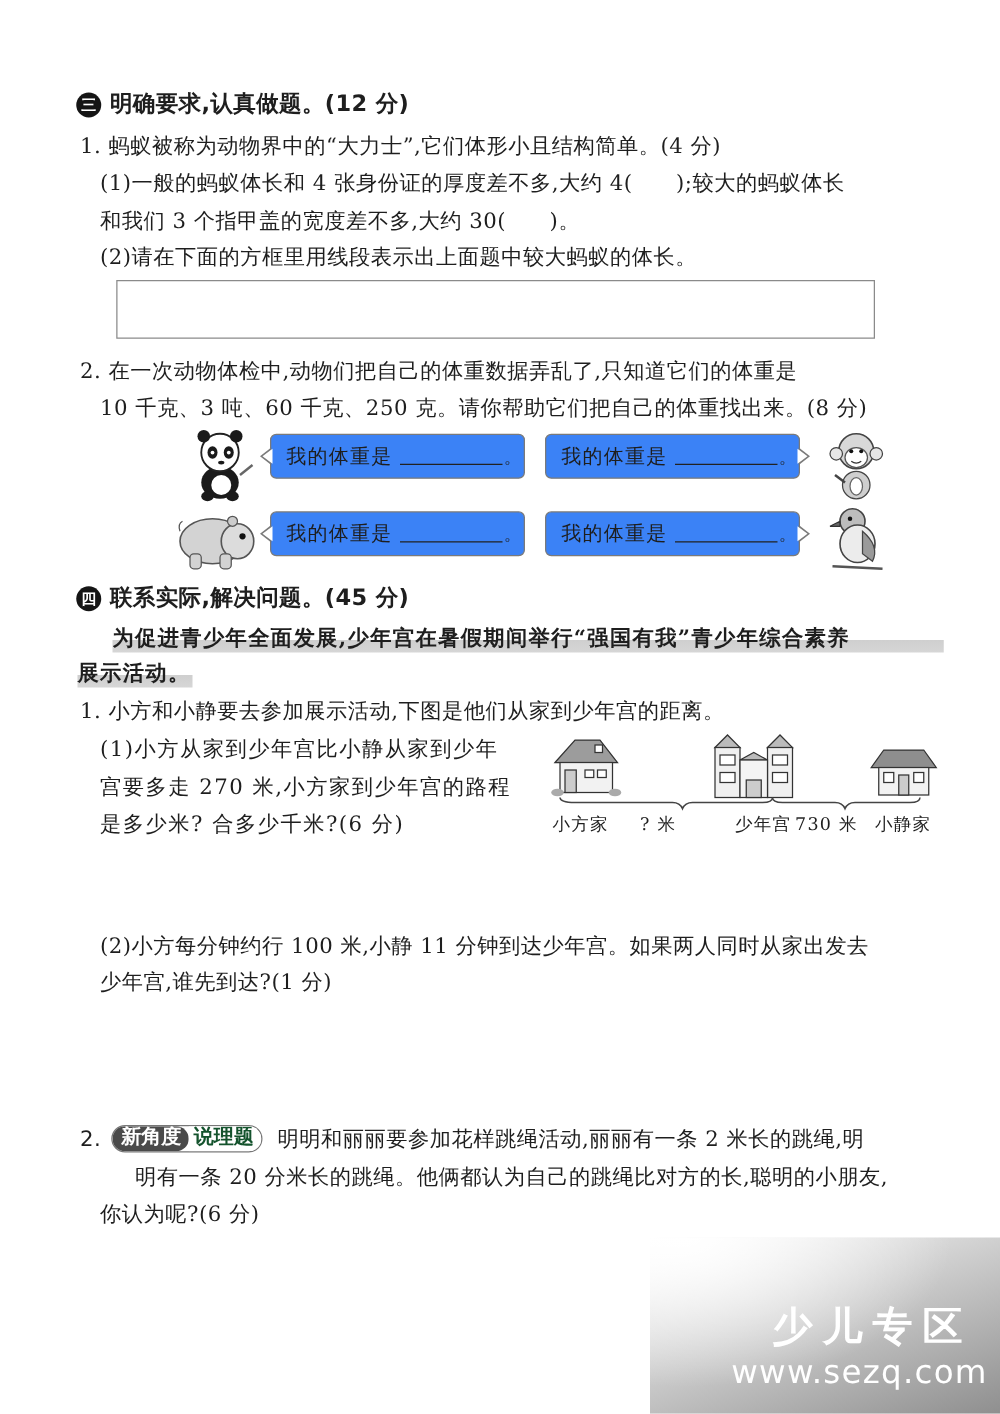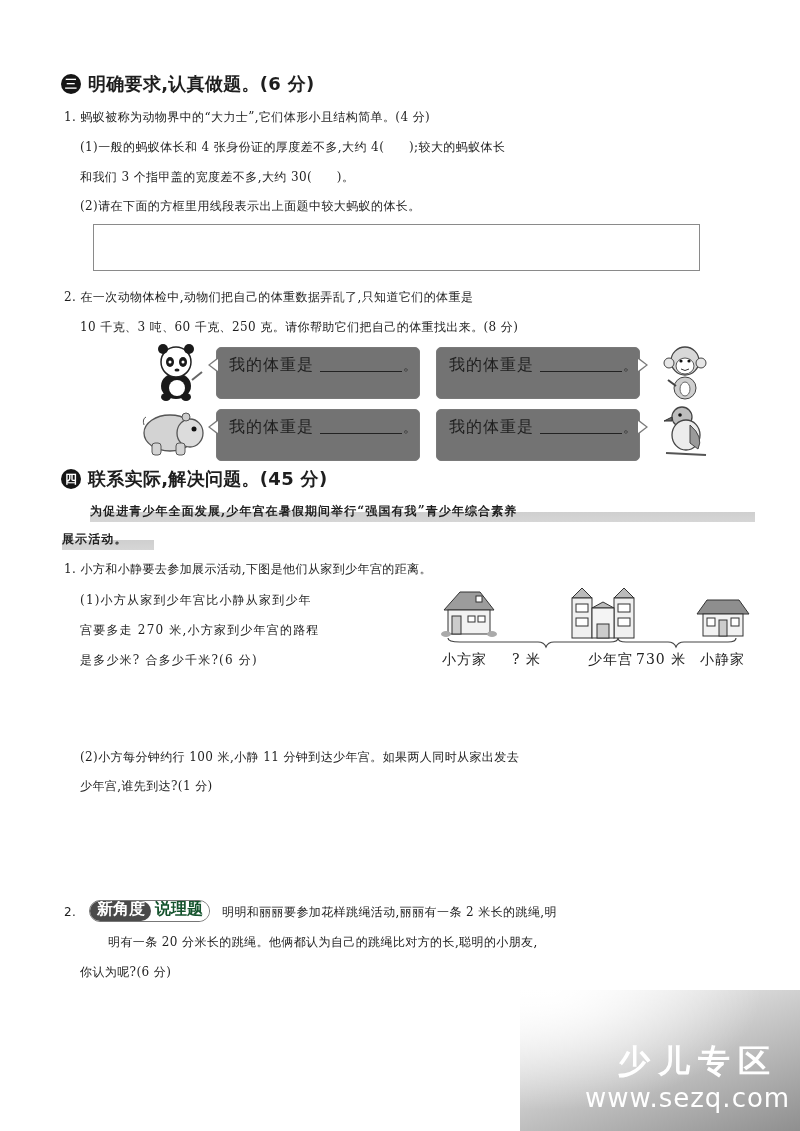--- a/index.html
+++ b/index.html
@@ -1,29 +1,29 @@
 <!DOCTYPE html>
 <html><head>
 <meta charset="utf-8">
 <style>
   * { box-sizing: border-box; margin: 0; padding: 0; }
   html, body { width: 800px; height: 1131px; background: #ffffff; overflow: hidden; }
   body { position: relative; font-family: "DejaVu Serif", "Liberation Serif", serif; color: #1e1e1e; }
   .abs { position: absolute; }
-  .line { position: absolute; white-space: nowrap; font-size: 12px; line-height: 22px; letter-spacing: 0.4px; }
+  .line { position: absolute; white-space: nowrap; font-size: 17px; line-height: 22px; letter-spacing: 0.4px; }
   .sans { font-family: "DejaVu Sans", "Liberation Sans", sans-serif; }
   .heading { font-family: "DejaVu Sans", "Liberation Sans", sans-serif; font-size: 18px; font-weight: bold; letter-spacing: 0.3px; }
   .badge-circle {
     position: absolute; width: 20px; height: 20px; border-radius: 50%;
     background: #151515; color: #fff; font-size: 12px; line-height: 20px;
     text-align: center; font-family: "DejaVu Sans", "Liberation Sans", sans-serif; font-weight: bold;
   }
   .answer-box { position: absolute; left: 93px; top: 224px; width: 607px; height: 47px; border: 1.5px solid #8a8a8a; }
   .bubble {
-    position: absolute; height: 52px; border: 1.5px solid #7a7a7a; border-radius: 5px; background: #737373;
+    position: absolute; height: 36px; border: 1.5px solid #7a7a7a; border-radius: 5px; background: #3b82f6;
     font-size: 16px; line-height: 33px; padding-left: 12px; letter-spacing: 1px; white-space: nowrap;
   }
   .bubble .blank { display: inline-block; width: 82px; border-bottom: 1.5px solid #222; height: 20px; vertical-align: -2px; margin-left: 6px; }
   .bubble .dot { font-size: 14px; margin-left: 1px; }
   .tail-left::before, .tail-left::after, .tail-right::before, .tail-right::after {
     content: ""; position: absolute; top: 10px; width: 0; height: 0; border-top: 7px solid transparent; border-bottom: 7px solid transparent;
   }
   .tail-left::before { left: -9px; border-right: 9px solid #7a7a7a; }
   .tail-left::after { left: -7px; border-right: 8px solid #fff; top: 11px; border-top-width: 6px; border-bottom-width: 6px; }
   .tail-right::before { right: -9px; border-left: 9px solid #7a7a7a; }
@@ -40,21 +40,21 @@
     background: radial-gradient(ellipse at 10% 0%, rgba(255,255,255,1) 0%, rgba(255,255,255,0) 60%), linear-gradient(160deg, #ffffff 0%, #d8d8d8 35%, #8f8f8f 100%);
   }
   .wm-title { position: absolute; left: 618px; top: 1040px; font-family: Liberation Mono, monospace; font-size: 32px; font-weight: bold; color: #fff; letter-spacing: 8px; }
   .wm-url { position: absolute; left: 585px; top: 1083px; font-family: "DejaVu Sans", "Liberation Sans", sans-serif; font-size: 26px; color: #fff; letter-spacing: 1px; }
   .diagram-label { position: absolute; font-size: 14px; white-space: nowrap; letter-spacing: 1px; text-align: right; }
 </style>
 </head>
 <body>
 
 <div class="badge-circle" style="left:61px; top:74px;">三</div>
-<div class="line heading" style="left:88px; top:73px;">明确要求,认真做题。(6 分)</div>
+<div class="line heading" style="left:88px; top:73px;">明确要求,认真做题。(12 分)</div>
 
 <div class="line" style="left:64px; top:106px;">1. 蚂蚁被称为动物界中的“大力士”,它们体形小且结构简单。(4 分)</div>
 <div class="line" style="left:80px; top:136px;">(1)一般的蚂蚁体长和 4 张身份证的厚度差不多,大约 4(　　);较大的蚂蚁体长</div>
 <div class="line" style="left:80px; top:166px;">和我们 3 个指甲盖的宽度差不多,大约 30(　　)。</div>
 <div class="line" style="left:80px; top:195px;">(2)请在下面的方框里用线段表示出上面题中较大蚂蚁的体长。</div>
 
 <div class="answer-box"></div>
 
 <div class="line" style="left:64px; top:286px;">2. 在一次动物体检中,动物们把自己的体重数据弄乱了,只知道它们的体重是</div>
 <div class="line" style="left:80px; top:316px;">10 千克、3 吨、60 千克、250 克。请你帮助它们把自己的体重找出来。(8 分)</div>

